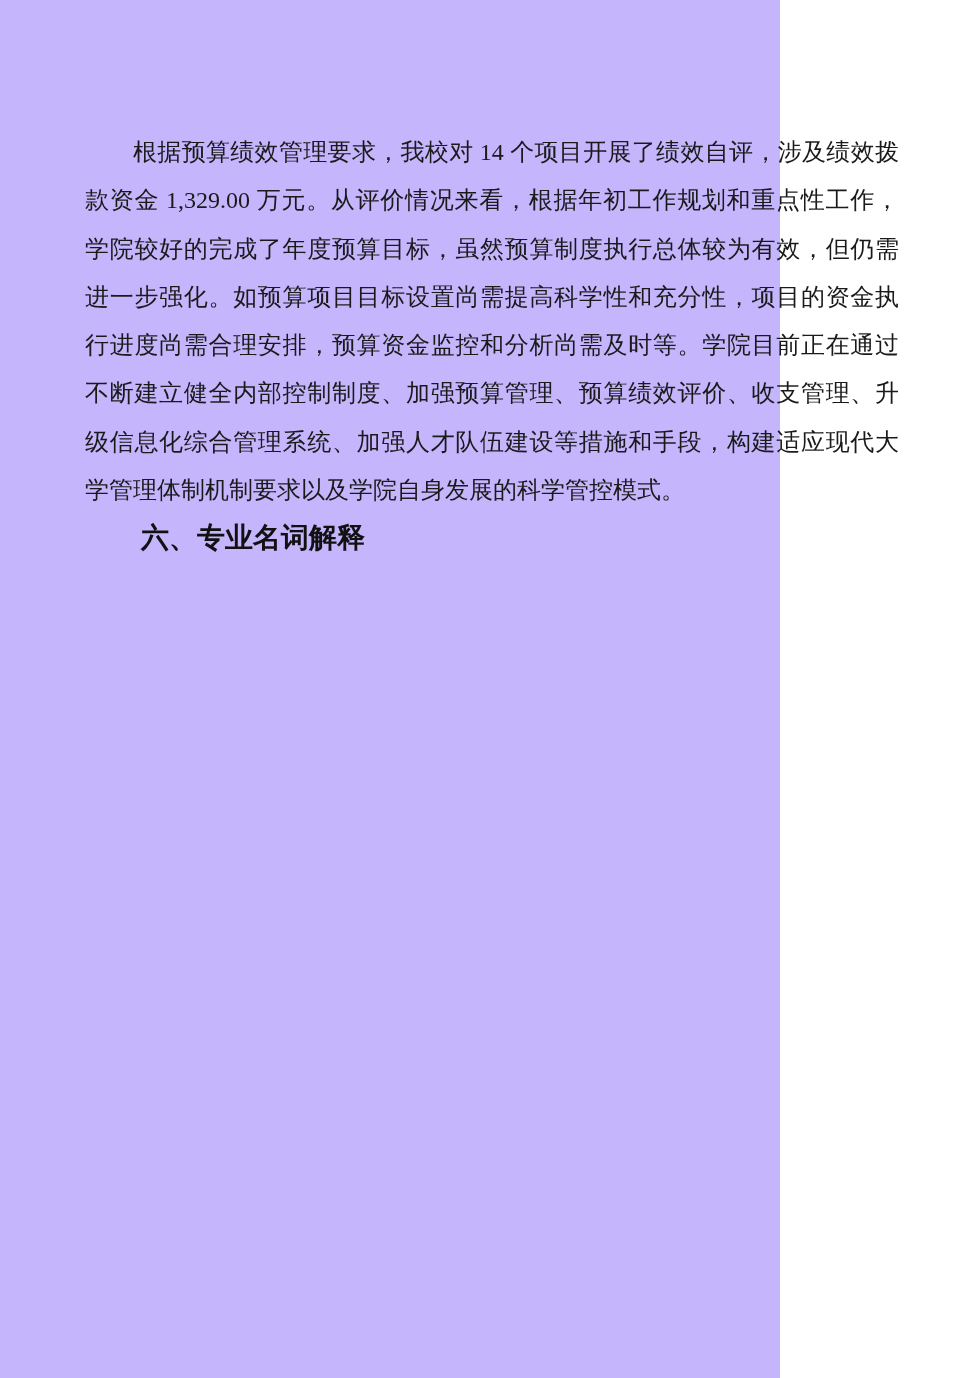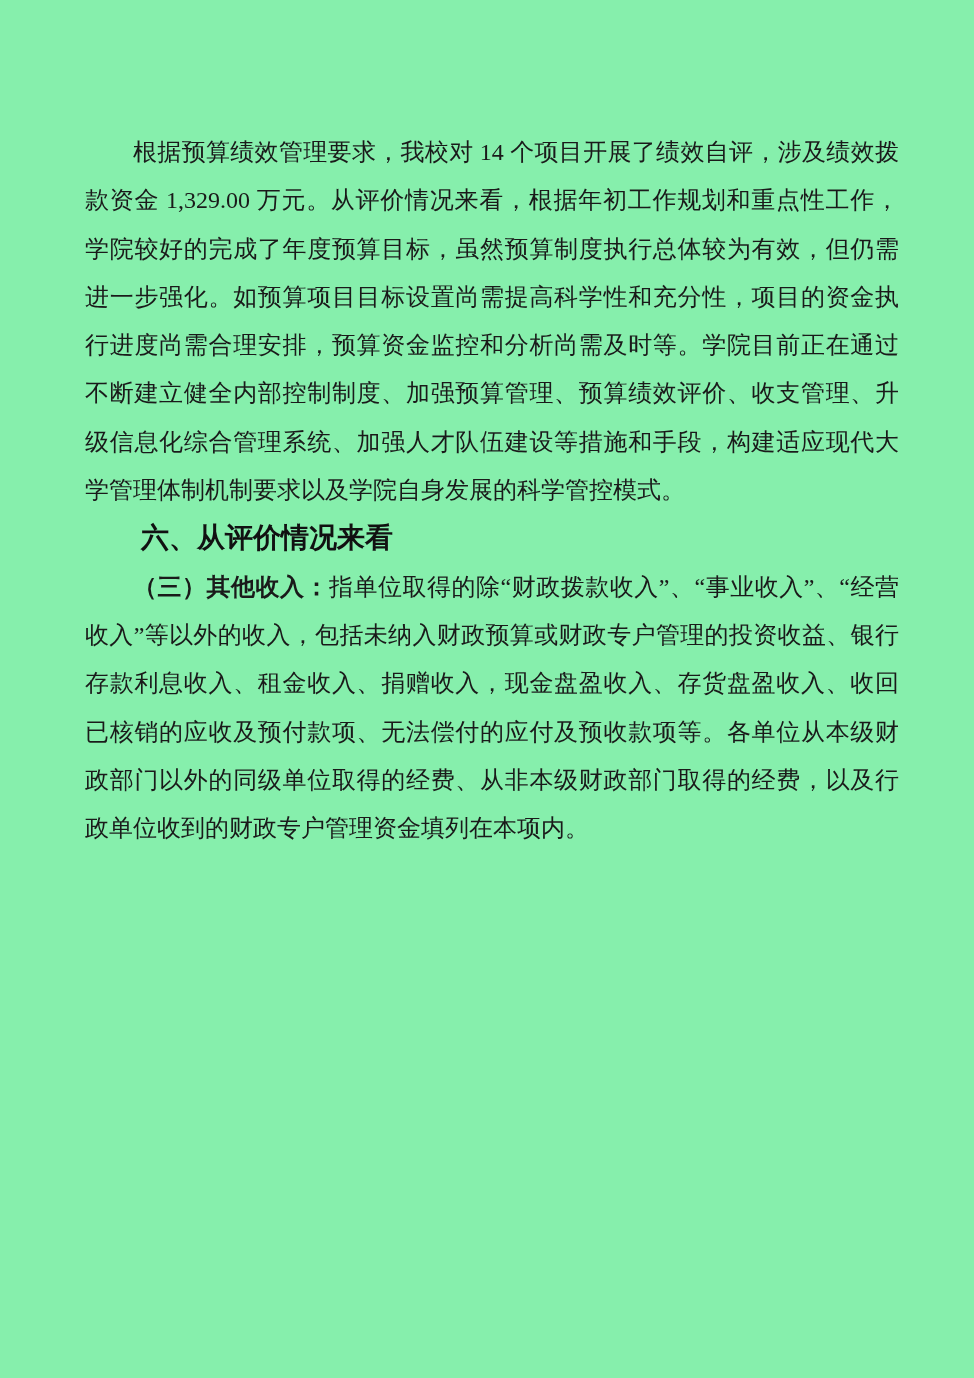--- a/index.html
+++ b/index.html
@@ -10,23 +10,23 @@
   body {
     width: 974px;
     height: 1378px;
     position: relative;
     overflow: hidden;
   }
   .page {
     position: absolute;
     left: 0;
     top: 0;
-    width: 974px;
+    width: 780px;
     height: 1378px;
-    background: #86efac;
+    background: #c4b5fd;
   }
   .content {
     position: absolute;
     left: 85px;
     top: 128px;
     width: 814px;
     color: #1a1a1a;
     font-family: "Liberation Serif", "DejaVu Serif", serif;
     font-size: 24px;
     line-height: 48.3px;
@@ -50,20 +50,19 @@
   }
 </style>
 </head>
 <body>
 
 <div class="page">
   <div class="content">
 
     <p class="body-para">根据预算绩效管理要求，我校对 14 个项目开展了绩效自评，涉及绩效拨款资金 1,329.00 万元。从评价情况来看，根据年初工作规划和重点性工作，学院较好的完成了年度预算目标，虽然预算制度执行总体较为有效，但仍需进一步强化。如预算项目目标设置尚需提高科学性和充分性，项目的资金执行进度尚需合理安排，预算资金监控和分析尚需及时等。学院目前正在通过不断建立健全内部控制制度、加强预算管理、预算绩效评价、收支管理、升级信息化综合管理系统、加强人才队伍建设等措施和手段，构建适应现代大学管理体制机制要求以及学院自身发展的科学管控模式。</p>
 
-    <h2 class="section-heading">六、从评价情况来看</h2>
+    <h2 class="section-heading">六、专业名词解释</h2>
 
 
 
-    <p class="body-para"><span class="def-label">（三）其他收入：</span><span>指单位取得的除“财政拨款收入”、“事业收入”、“经营收入”等以外的收入，包括未纳入财政预算或财政专户管理的投资收益、银行存款利息收入、租金收入、捐赠收入，现金盘盈收入、存货盘盈收入、收回已核销的应收及预付款项、无法偿付的应付及预收款项等。各单位从本级财政部门以外的同级单位取得的经费、从非本级财政部门取得的经费，以及行政单位收到的财政专户管理资金填列在本项内。</span></p>
 
   </div>
 </div>
 
 </body></html>

